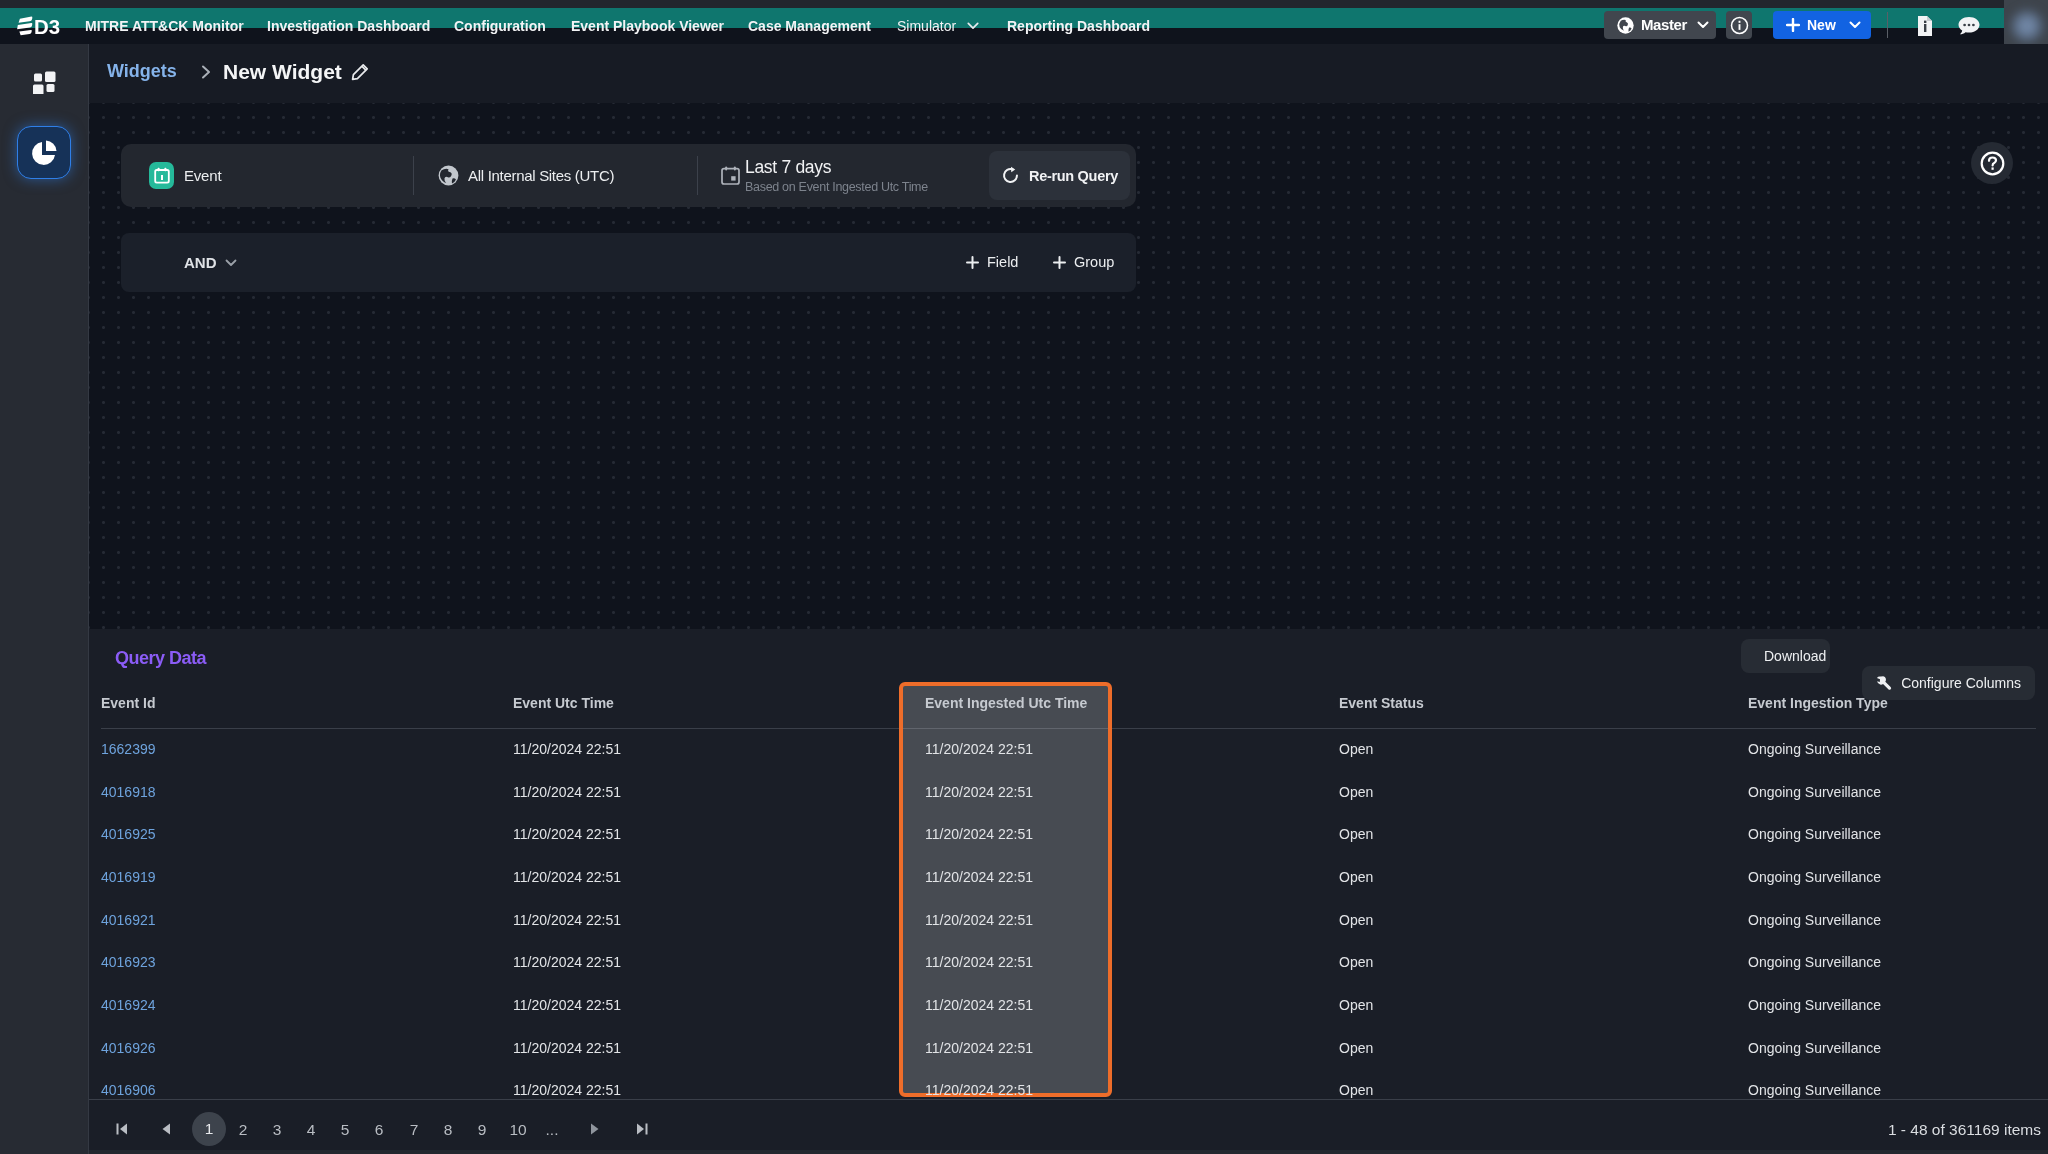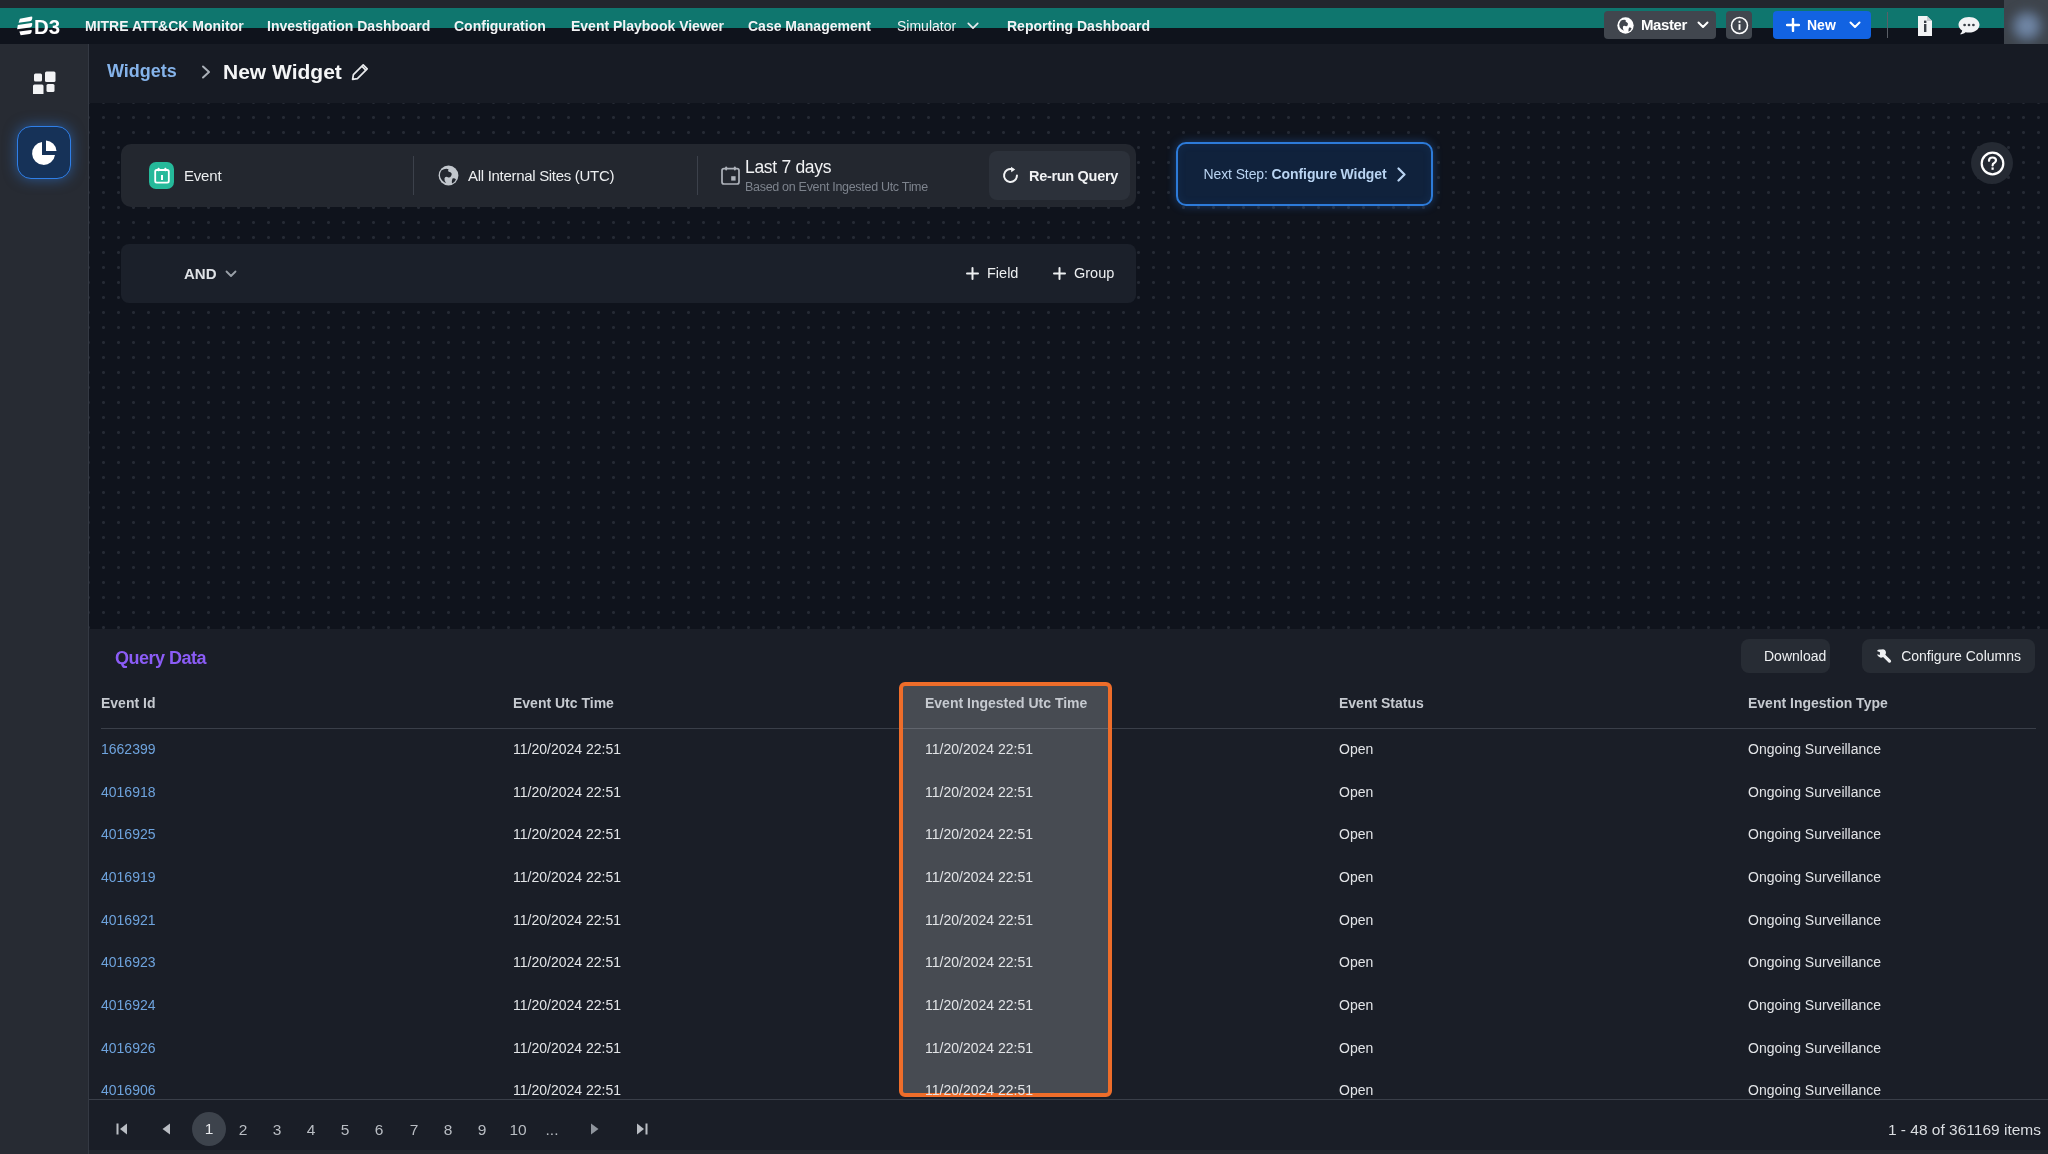--- a/index.html
+++ b/index.html
@@ -29,21 +29,21 @@
     border-radius:10px; }
   .vdiv { position:absolute; top:12px; width:1px; height:39px; background:#3c414b; }
   #rerun { position:absolute; right:6px; top:7px; width:141px; height:49px; background:#2c313a;
     border-radius:8px; display:flex; align-items:center; justify-content:center; gap:9px;
     color:#f1f2f4; font-size:14.5px; letter-spacing:-0.3px; font-weight:bold; }
   #nextbtn { position:absolute; left:1087px; top:39px; width:257px; height:64px;
     background:#10223c; border:2px solid #2d7bd9; border-radius:10px;
     box-shadow:0 0 10px rgba(47,128,237,.38), inset 0 0 8px rgba(47,128,237,.10);
     display:flex; align-items:center; justify-content:center; gap:10px;
     color:#b9d4f2; font-size:14px; letter-spacing:-0.1px; }
-  #androw { position:absolute; left:32px; top:141px; width:1015px; height:59px; background:#1b202a;
+  #androw { position:absolute; left:32px; top:130px; width:1015px; height:59px; background:#1b202a;
     border-radius:8px;text-decoration:underline; }
   #qhelp { position:absolute; left:1882px; top:39px; width:42px; height:42px; border-radius:50%;
     background:#252a33; display:flex; align-items:center; justify-content:center; }
   
   #panel { left:89px; top:629px; width:1959px; height:470px; background:#1a1e27; }
   #ptitle { position:absolute; left:26px; top:19px; font-size:18px; letter-spacing:-0.5px; font-weight:bold; color:#8b5cf6; }
   .pbtn { position:absolute; top:10px; height:34px; background:#272c34; border-radius:8px;
     display:flex; align-items:center; padding:0 14px; gap:9px; color:#eef0f2; font-size:14px; white-space:nowrap; }
   .th { position:absolute; top:66px; font-size:14px; font-weight:bold; color:#c6cad0; z-index:2; }
   #hline { position:absolute; left:12px; right:12px; top:98.5px; height:1px; background:#3a3f49; }
@@ -193,26 +193,20 @@
     <span class="abs" style="left:624px; top:13px; font-size:17.5px; letter-spacing:-0.3px; color:#f1f2f4;">Last 7 days</span>
     <span class="abs" style="left:624px; top:36px; font-size:12.5px; letter-spacing:-0.3px; color:#7d838d;">Based on Event Ingested Utc Time</span>
     <div id="rerun">
       <svg width="19" height="19" viewBox="0 0 20 20">
         <path d="M16.8 10 A 6.8 6.8 0 1 1 12 3.5" fill="none" stroke="#f1f2f4" stroke-width="2.1" stroke-linecap="round"></path>
         <path d="M10.5 0.8 L15 3.8 L10.8 6.6 Z" fill="#f1f2f4"></path>
       </svg>
       <span>Re-run Query</span>
     </div>
   </div>
-  <div id="nextbtn">
-    <span>Next Step: <b>Configure Widget</b></span>
-    <svg width="9" height="15" viewBox="0 0 9 15">
-        <path d="M1.5 1.5 L7.5 7.5 L1.5 13.5" stroke="#b9d4f2" stroke-width="2.2" fill="none" stroke-linecap="round" stroke-linejoin="round"></path>
-      </svg>
-  </div>
   <div id="qhelp">
     <svg width="25" height="25" viewBox="0 0 25 25">
       <circle cx="12.5" cy="12.5" r="10.8" fill="none" stroke="#ffffff" stroke-width="2.2"></circle>
       <path d="M9 9.8 Q9 6.5 12.5 6.5 Q16 6.5 16 9.3 Q16 11.2 14.2 12 Q12.6 12.7 12.6 14.4" fill="none" stroke="#ffffff" stroke-width="2.2" stroke-linecap="round"></path>
       <rect x="11.5" y="16.4" width="2.2" height="2.4" fill="#ffffff"></rect>
     </svg>
   </div>
   <div id="androw">
     <span class="abs" style="left:63px; top:0; height:59px; line-height:59px; font-size:15px; font-weight:bold; color:#dfe2e6;">AND</span>
     <svg class="abs" style="left:104px; top:26px;" width="12" height="8" viewBox="0 0 12 8">
@@ -231,21 +225,21 @@
 
 <div class="abs" id="panel">
   <span id="ptitle">Query Data</span>
   <div class="pbtn" style="left:1652px; width:89px;">
     <svg width="17" height="17" viewBox="0 0 17 17">
       <path d="M8.5 1 V9 M5 6 L8.5 9.8 L12 6" stroke="#eef0f2" stroke-width="1.9" fill="none" stroke-linecap="round" stroke-linejoin="round"></path>
       <rect x="2" y="12.6" width="13" height="2.6" fill="#eef0f2"></rect>
     </svg>
     <span>Download</span>
   </div>
-  <div class="pbtn" style="left:1773px; width:173px;">
+  <div class="pbtn" style="left:1773px; width:173px;margin-top:27px;">
     <svg width="17" height="17" viewBox="0 0 17 17">
       <path d="M5.2 1.2 Q2.4 0.6 1 2.6 L4.2 4 L4 6.8 L1.2 6.2 Q1.6 9 4.4 9.6 Q6 10 7.4 9 L13 14.6 Q14.2 15.8 15.4 14.6 Q16.6 13.4 15.4 12.2 L9.8 6.6 Q10.8 5.2 10.4 3.6 Q9.8 1.4 7.6 1 Z" fill="#eef0f2"></path>
     </svg>
     <span>Configure Columns</span>
   </div>
   <span class="th" style="left:12px;">Event Id</span>
   <span class="th" style="left:424px;">Event Utc Time</span>
   <span class="th" style="left:836px;">Event Ingested Utc Time</span>
   <span class="th" style="left:1250px;">Event Status</span>
   <span class="th" style="left:1659px;">Event Ingestion Type</span>

